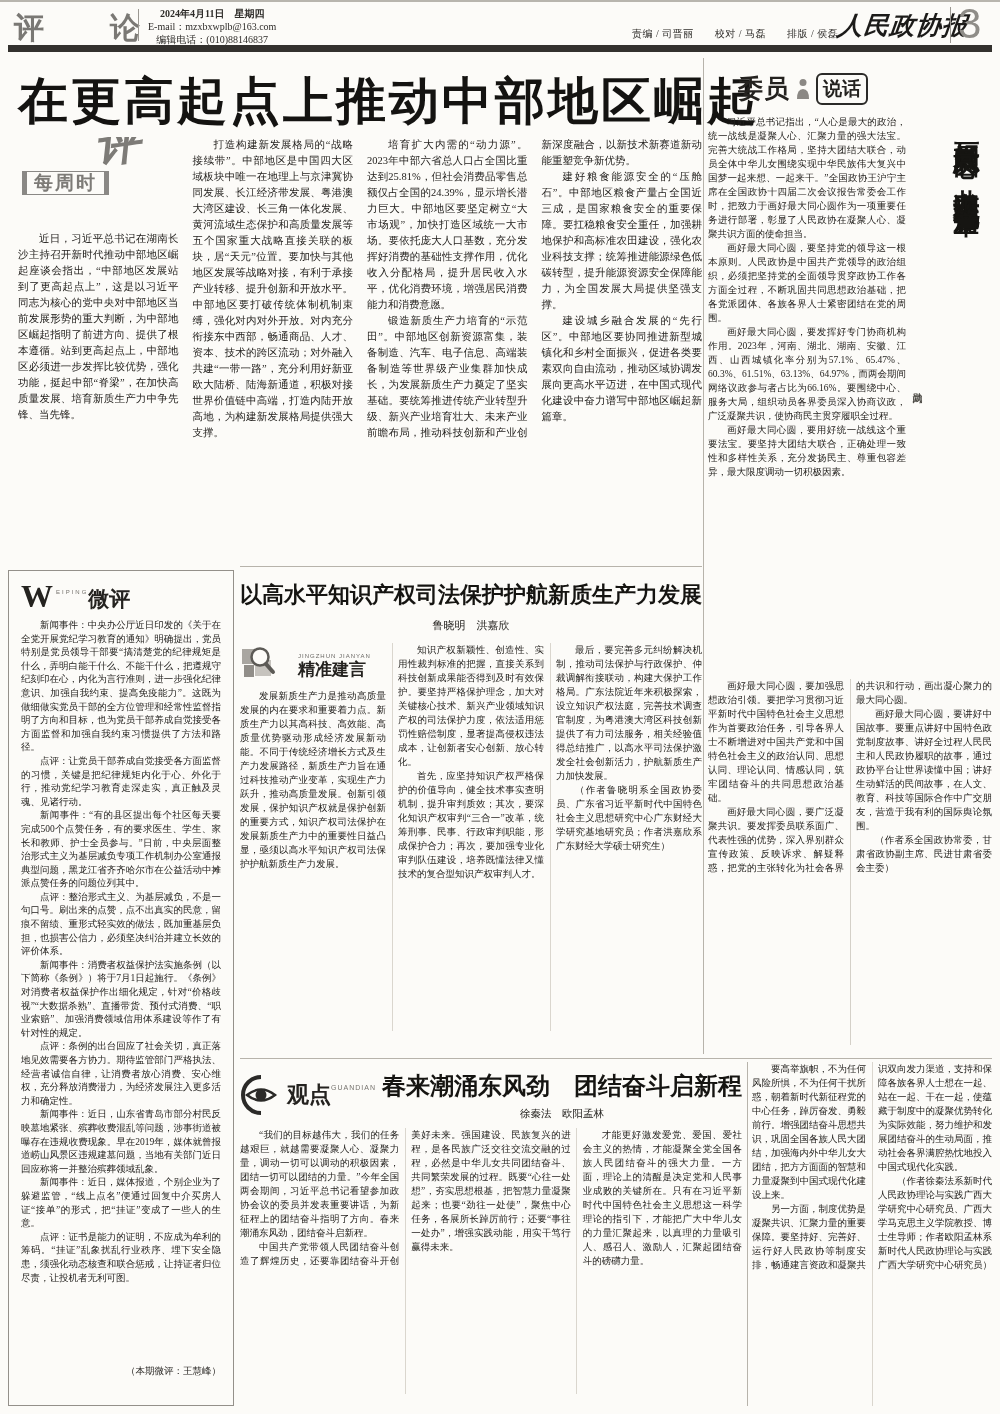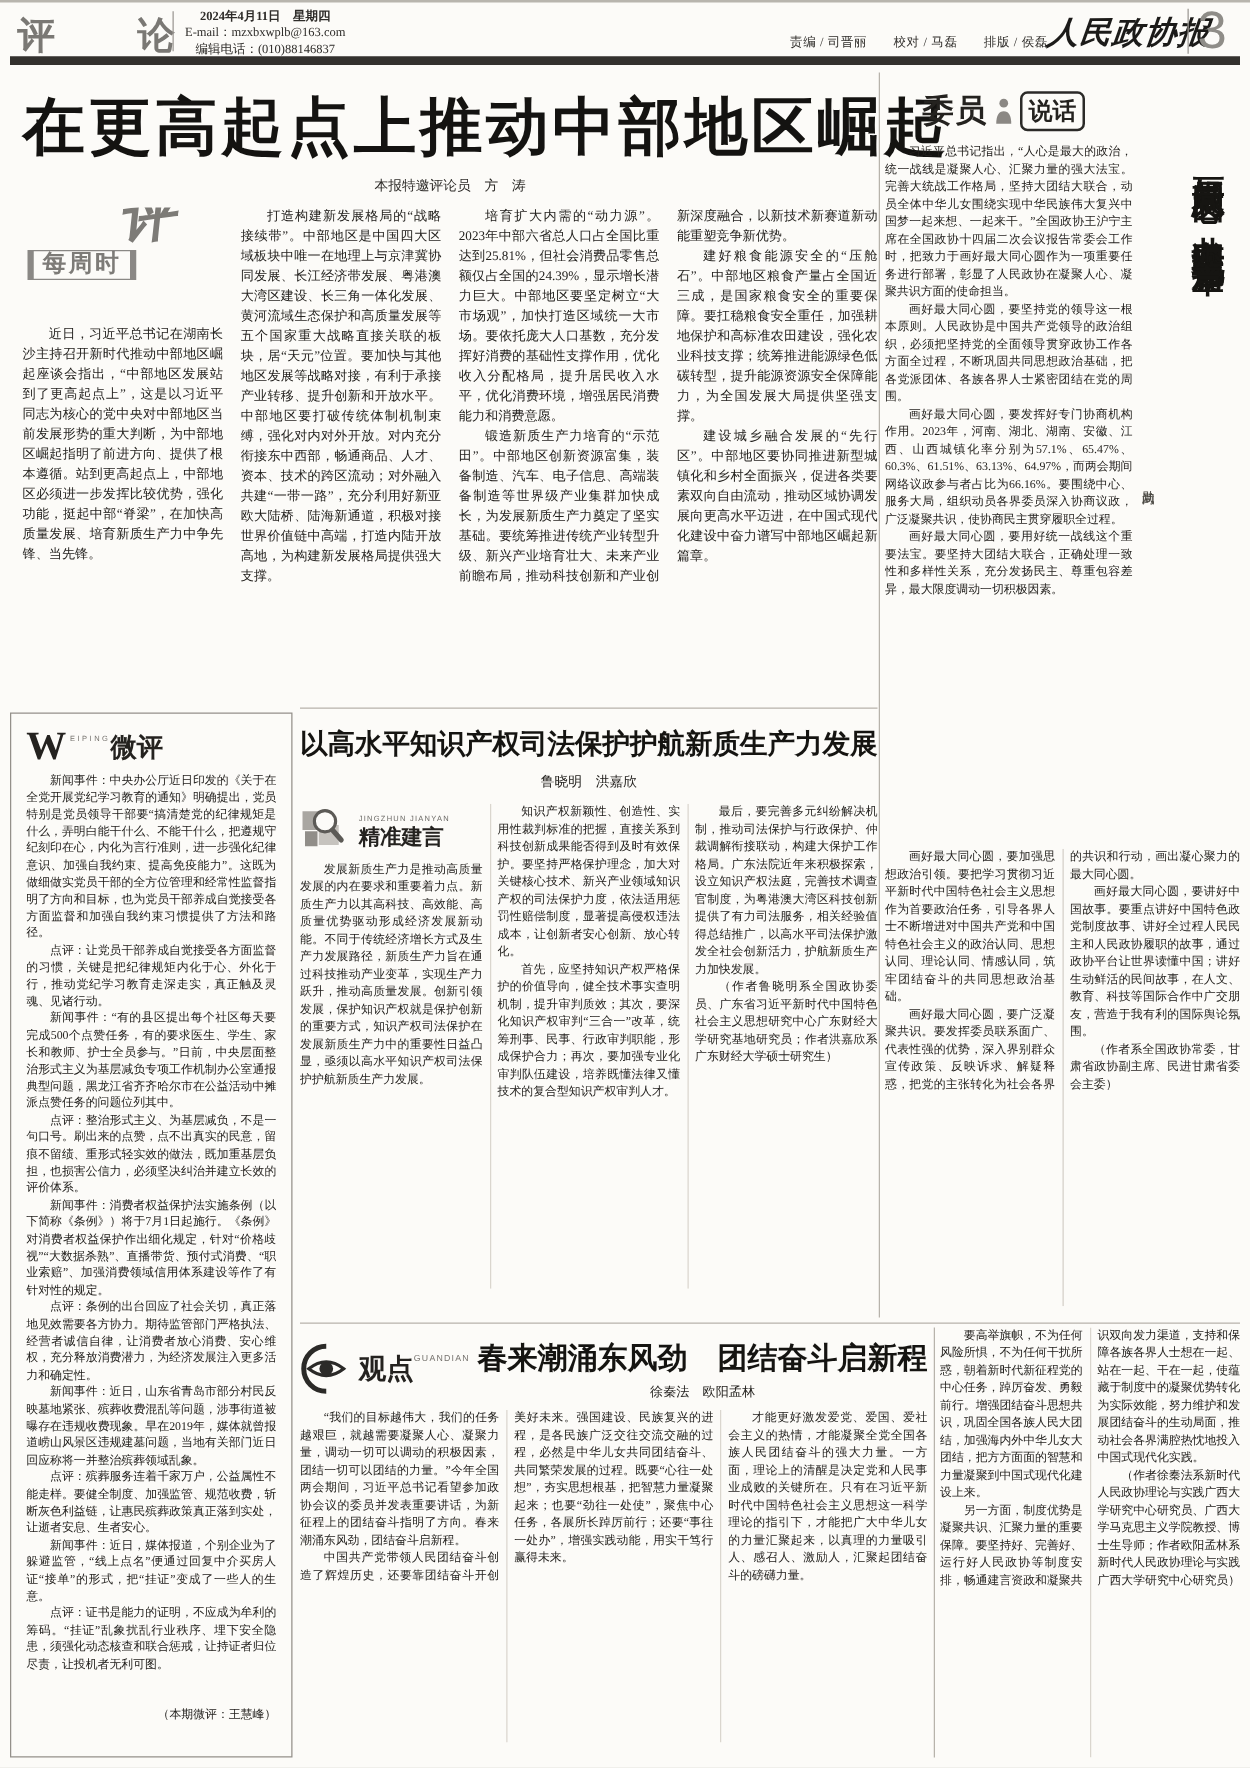--- a/index.html
+++ b/index.html
@@ -54,21 +54,21 @@
   .wy-vauthor{position:absolute;left:4px;top:270px;writing-mode:vertical-rl;font-size:10px;color:#46443f;}
   .wy-bottom{margin-top:8px;height:366px;overflow:hidden;column-count:2;column-gap:12px;
     column-rule:1px solid #d4d0c8;font-size:9.5px;line-height:14px;}
   
   .ipr{position:absolute;left:240px;top:572px;width:462px;height:482px;}
   .ipr h2{margin:8px 0 0 0;text-align:center;font-size:22px;font-weight:700;white-space:nowrap;
     font-family:"Liberation Sans","DejaVu Sans",sans-serif;color:#151411;}
   .ipr .authors{text-align:center;font-size:11px;margin:8px 0 10px 0;}
   .ipr-body{height:388px;overflow:hidden;column-count:3;column-gap:12px;
     column-rule:1px solid #dad6ce;font-size:9.5px;line-height:14px;}
-  .jz-logo{display:flex;align-items:center;gap:11px;margin:2px 0 8px 0;width:150px;}
+  .jz-logo{display:flex;align-items:center;gap:22px;margin:2px 0 8px 0;width:150px;}
   .jz-caps{font-size:6px;letter-spacing:1px;color:#6b6965;
     font-family:"Liberation Sans","DejaVu Sans",sans-serif;}
   .jz-name{font-size:17px;font-weight:800;font-family:"Liberation Sans","DejaVu Sans",sans-serif;}
   
   .weiping{position:absolute;left:8px;top:570px;width:226px;height:836px;
     border:1px solid #94908a;box-sizing:border-box;padding:12px 12px 8px 12px;}
   .wp-logo{display:flex;align-items:flex-end;gap:3px;margin-bottom:10px;
     font-family:"Liberation Sans","DejaVu Sans",sans-serif;}
   .wp-w{font-size:32px;font-weight:800;line-height:26px;font-family:"Liberation Serif",serif;}
   .wp-stack{display:flex;flex-direction:row;}
@@ -111,21 +111,20 @@
     <div>编辑电话：(010)88146837</div>
   </div>
   <div class="credits">责编 / 司晋丽　　校对 / 马磊　　排版 / 侯磊</div>
   <div class="paper-name">人民政协报</div>
   <div class="mast-div" style="left:950px;top:7px;height:36px;"></div>
   <div class="page-number">3</div>
   <div class="hbar"></div>
 
   <section class="main">
     <h1>在更高起点上推动中部地区崛起</h1>
-    <div class="byline">本报特邀评论员　方　涛</div>
     <div class="main-body">
       <div class="seal">
         <span class="seal-box">每周时</span>
         <span class="seal-script">评</span>
       </div>
     <p class="para">近日，习近平总书记在湖南长沙主持召开新时代推动中部地区崛起座谈会指出，“中部地区发展站到了更高起点上”，这是以习近平同志为核心的党中央对中部地区当前发展形势的重大判断，为中部地区崛起指明了前进方向、提供了根本遵循。站到更高起点上，中部地区必须进一步发挥比较优势，强化功能，挺起中部“脊梁”，在加快高质量发展、培育新质生产力中争先锋、当先锋。</p>
         <p class="para">打造构建新发展格局的“战略接续带”。中部地区是中国四大区域板块中唯一在地理上与京津冀协同发展、长江经济带发展、粤港澳大湾区建设、长三角一体化发展、黄河流域生态保护和高质量发展等五个国家重大战略直接关联的板块，居“天元”位置。要加快与其他地区发展等战略对接，有利于承接产业转移、提升创新和开放水平。中部地区要打破传统体制机制束缚，强化对内对外开放。对内充分衔接东中西部，畅通商品、人才、资本、技术的跨区流动；对外融入共建“一带一路”，充分利用好新亚欧大陆桥、陆海新通道，积极对接世界价值链中高端，打造内陆开放高地，为构建新发展格局提供强大支撑。</p>
         <p class="para">培育扩大内需的“动力源”。2023年中部六省总人口占全国比重达到25.81%，但社会消费品零售总额仅占全国的24.39%，显示增长潜力巨大。中部地区要坚定树立“大市场观”，加快打造区域统一大市场。要依托庞大人口基数，充分发挥好消费的基础性支撑作用，优化收入分配格局，提升居民收入水平，优化消费环境，增强居民消费能力和消费意愿。</p>
         <p class="para">锻造新质生产力培育的“示范田”。中部地区创新资源富集，装备制造、汽车、电子信息、高端装备制造等世界级产业集群加快成长，为发展新质生产力奠定了坚实基础。要统筹推进传统产业转型升级、新兴产业培育壮大、未来产业前瞻布局，推动科技创新和产业创新深度融合，以新技术新赛道新动能重塑竞争新优势。</p>
         <p class="para">建好粮食能源安全的“压舱石”。中部地区粮食产量占全国近三成，是国家粮食安全的重要保障。要扛稳粮食安全重任，加强耕地保护和高标准农田建设，强化农业科技支撑；统筹推进能源绿色低碳转型，提升能源资源安全保障能力，为全国发展大局提供坚强支撑。</p>
@@ -203,21 +202,20 @@
       </span>
     </div>
     <div class="wp-body">
         <p class="para">新闻事件：中央办公厅近日印发的《关于在全党开展党纪学习教育的通知》明确提出，党员特别是党员领导干部要“搞清楚党的纪律规矩是什么，弄明白能干什么、不能干什么，把遵规守纪刻印在心，内化为言行准则，进一步强化纪律意识、加强自我约束、提高免疫能力”。这既为做细做实党员干部的全方位管理和经常性监督指明了方向和目标，也为党员干部养成自觉接受各方面监督和加强自我约束习惯提供了方法和路径。</p>
         <p class="para">点评：让党员干部养成自觉接受各方面监督的习惯，关键是把纪律规矩内化于心、外化于行，推动党纪学习教育走深走实，真正触及灵魂、见诸行动。</p>
         <p class="para">新闻事件：“有的县区提出每个社区每天要完成500个点赞任务，有的要求医生、学生、家长和教师、护士全员参与。”日前，中央层面整治形式主义为基层减负专项工作机制办公室通报典型问题，黑龙江省齐齐哈尔市在公益活动中摊派点赞任务的问题位列其中。</p>
         <p class="para">点评：整治形式主义、为基层减负，不是一句口号。刷出来的点赞，点不出真实的民意，留痕不留绩、重形式轻实效的做法，既加重基层负担，也损害公信力，必须坚决纠治并建立长效的评价体系。</p>
         <p class="para">新闻事件：消费者权益保护法实施条例（以下简称《条例》）将于7月1日起施行。《条例》对消费者权益保护作出细化规定，针对“价格歧视”“大数据杀熟”、直播带货、预付式消费、“职业索赔”、加强消费领域信用体系建设等作了有针对性的规定。</p>
         <p class="para">点评：条例的出台回应了社会关切，真正落地见效需要各方协力。期待监管部门严格执法、经营者诚信自律，让消费者放心消费、安心维权，充分释放消费潜力，为经济发展注入更多活力和确定性。</p>
         <p class="para">新闻事件：近日，山东省青岛市部分村民反映墓地紧张、殡葬收费混乱等问题，涉事街道被曝存在违规收费现象。早在2019年，媒体就曾报道崂山风景区违规建墓问题，当地有关部门近日回应称将一并整治殡葬领域乱象。</p>
-        <p class="para">点评：殡葬服务连着千家万户，公益属性不能走样。要健全制度、加强监管、规范收费，斩断灰色利益链，让惠民殡葬政策真正落到实处，让逝者安息、生者安心。</p>
         <p class="para">新闻事件：近日，媒体报道，个别企业为了躲避监管，“线上点名”便通过回复中介买房人证“接单”的形式，把“挂证”变成了一些人的生意。</p>
         <p class="para">点评：证书是能力的证明，不应成为牟利的筹码。“挂证”乱象扰乱行业秩序、埋下安全隐患，须强化动态核查和联合惩戒，让持证者归位尽责，让投机者无利可图。</p>
       </div>
     <div class="wp-footer">（本期微评：王慧峰）</div>
   </aside>
 
   <section class="guandian">
     <div class="gd-header">
       <div class="gd-logo">
         <svg width="42" height="42" viewBox="0 0 42 42">

